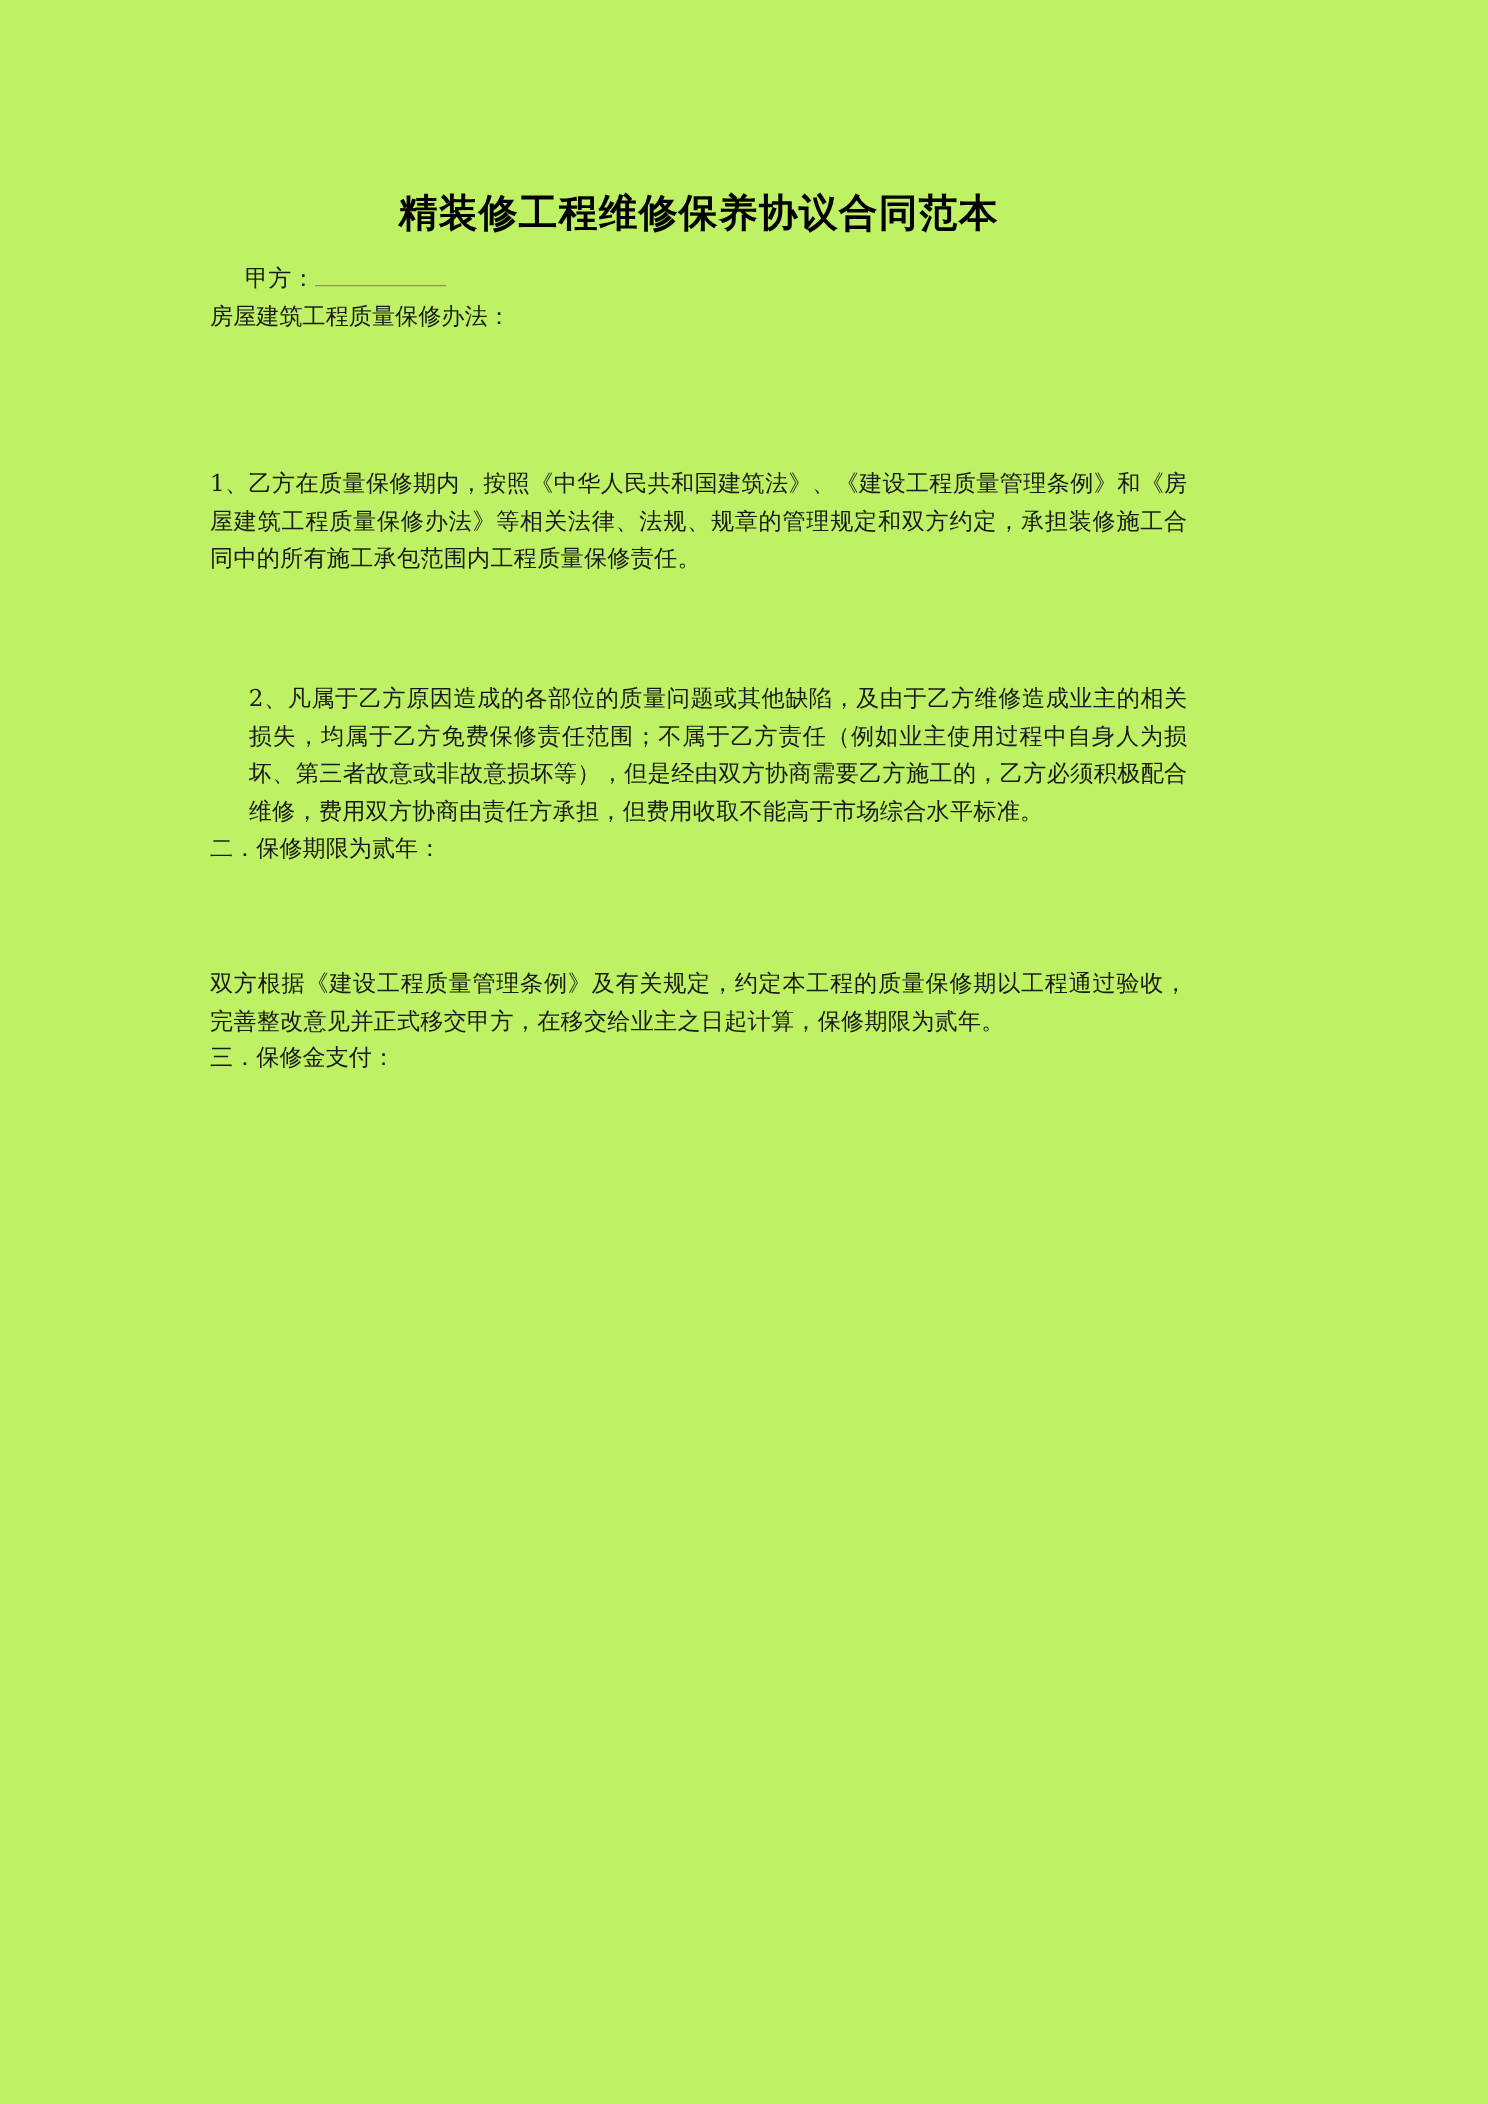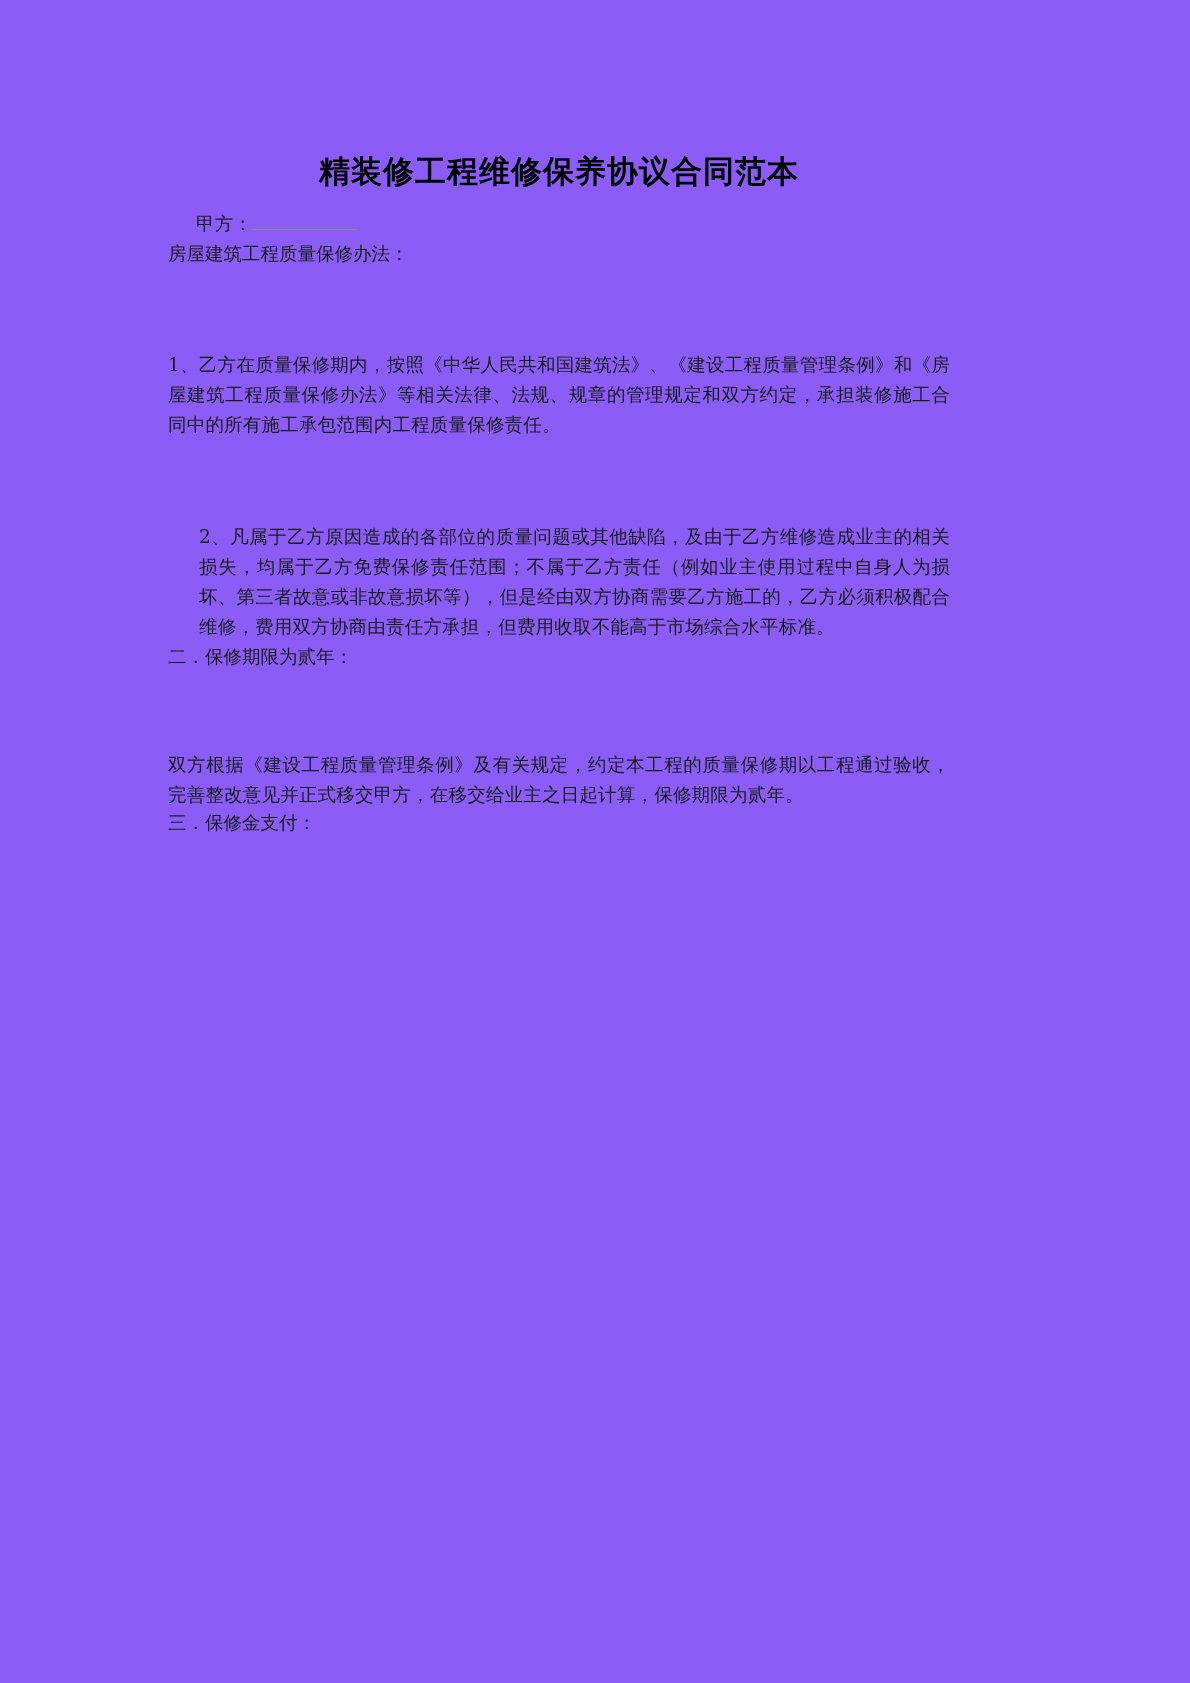--- a/index.html
+++ b/index.html
@@ -9,21 +9,21 @@
     background: #ffffff;
   }
   body {
     font-family: "DejaVu Serif", "Liberation Serif", serif;
     color: #000000;
   }
   .page {
     position: relative;
     width: 1190px;
     height: 1683px;
-    background: #8b5cf6;
+    background: #bef264;
     margin: 0 auto;
     overflow: hidden;
     box-sizing: border-box;
   }
   .content {
     position: absolute;
     left: 168px;
     top: 0;
     width: 782px;
   }
@@ -54,21 +54,21 @@
   }
   .blank-sm { width: 70px; }
   .blank-md { width: 105px; }
   .blank-lg { width: 120px; }
 
   
   .b-party-a   { margin-top: 18px; margin-left: 28px; }
   .b-party-b   { margin-top: 63px; }
   .b-preamble  { margin-top: 77px; }
   .b-sec1      { margin-top: 114px; }
-  .b-item1     { margin-top: 81px; }
+  .b-item1     { margin-top: 104px; }
   .b-item2     { margin-top: 82px; margin-left: 31px; }
   .b-sec2      { margin-top: 76px; }
   .b-sec2body  { margin-top: 78px; }
   .b-sec3      { margin-top: 80px; font-family: Liberation Mono, monospace; }
   .sec-head {
     font-size: 18.5px;
     line-height: 30px;
     color: #1a1a1a;
     margin: 0;
   }

